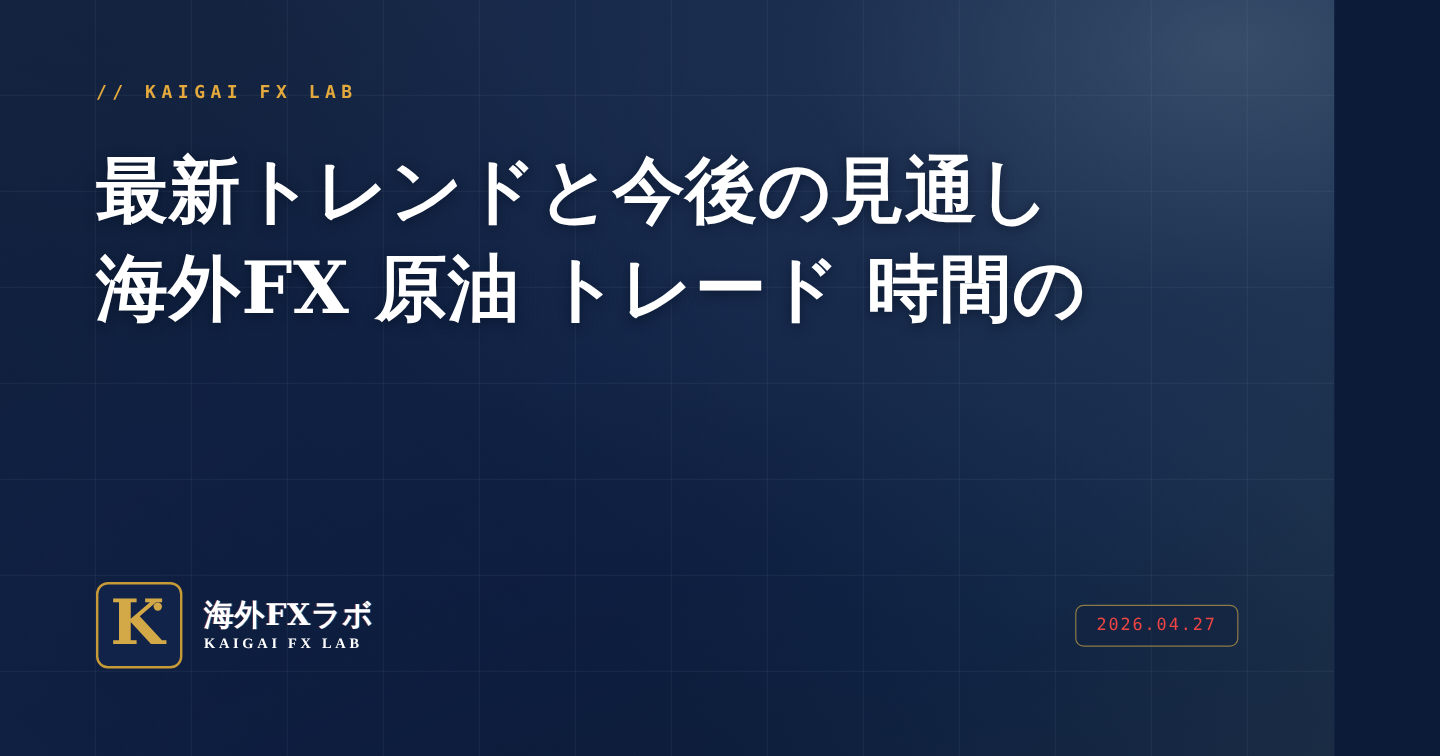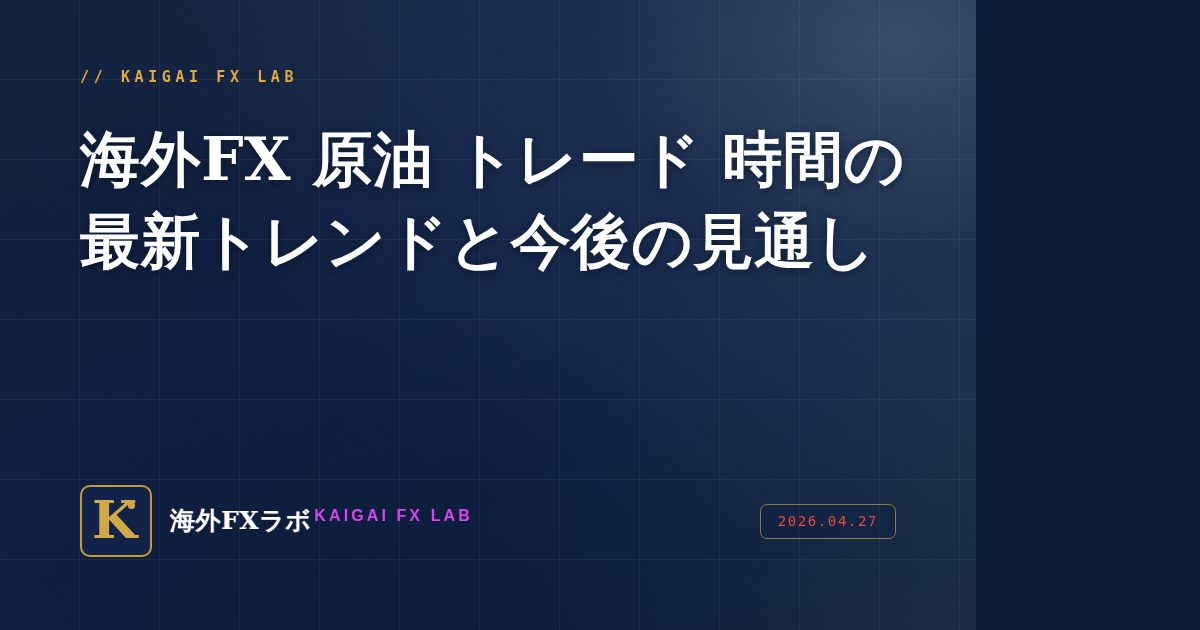--- a/index.html
+++ b/index.html
@@ -6,21 +6,21 @@
 
   html, body {
     width:1200px; height:630px;
     background:#0c1b38;
     font-family:"Liberation Sans", sans-serif;
     overflow:hidden;
   }
 
   .og-card{
     position:relative;
-    width:976px; height:630px;
+    width:1112px; height:630px;
     overflow:hidden;
     background:#11224a;
   }
 
   
   .bg-base{
     position:absolute; inset:0;
     background:
       radial-gradient(120% 130% at 92% 6%,  rgba(86,110,134,0.55) 0%, rgba(54,74,100,0.30) 26%, rgba(17,34,74,0.00) 62%),
       radial-gradient(100% 110% at 8% 2%,   rgba(20,36,64,0.95) 0%, rgba(17,34,74,0.00) 55%),
@@ -103,37 +103,37 @@
     margin-left:-3px;
   }
   .logo-dot{
     position:absolute;
     top:15px; right:15px;
     width:7px; height:7px;
     border-radius:50%;
     background:#d3a847;
   }
 
-  .brand-text{ display:flex; flex-direction:row; gap:3px; }
+  .brand-text{ display:flex; flex-direction:column; gap:3px; }
   .brand-ja{
     font-family:"DejaVu Serif", serif;
     font-weight:700;
     font-size:25px;
     line-height:1.1;
     color:#ffffff;
     letter-spacing:0.5px;
     text-shadow:-0.8px 0 rgba(255,90,90,0.35), 0.8px 0 rgba(90,200,255,0.35);
   }
   .brand-en{
-    font-family:Liberation Sans, sans-serif;
+    font-family:Liberation Serif, serif;
     font-weight:700;
-    font-size:16px;
+    font-size:12px;
     line-height:1.1;
     letter-spacing:3.1px;
-    color:#d946ef;
+    color:#ffffff;
   }
 
   .date-badge{
     font-family:"DejaVu Sans Mono", monospace;
     font-size:14px;
     font-weight:400;
     letter-spacing:1.6px;
     color:#ef4444;
     border:1px solid #8d7a46;
     border-radius:7px;
@@ -150,22 +150,22 @@
   <div class="bg-base"></div>
   <div class="bg-vignette"></div>
   <div class="bg-grid"></div>
   <div class="bg-noise"></div>
 
   <div class="content">
 
     <div class="eyebrow">// KAIGAI FX LAB</div>
 
     <h1 class="title">
+      <span class="title-line">最新トレンドと今後の見通し</span>
       <span class="title-line">海外FX 原油 トレード 時間の</span>
-      <span class="title-line">最新トレンドと今後の見通し</span>
     </h1>
 
     <div class="footer">
 
       <div class="brand">
 
         <div class="logo-mark">
           <span class="logo-k">K</span>
           <span class="logo-dot"></span>
         </div>

